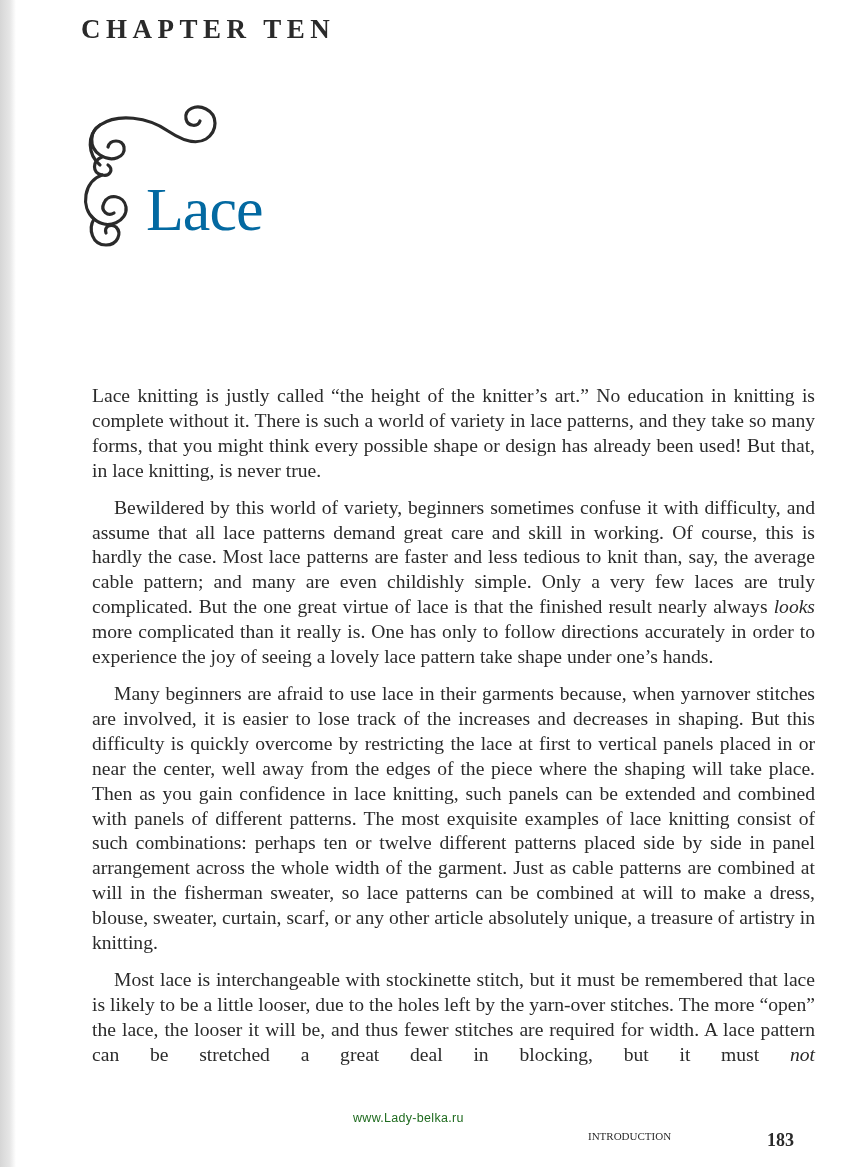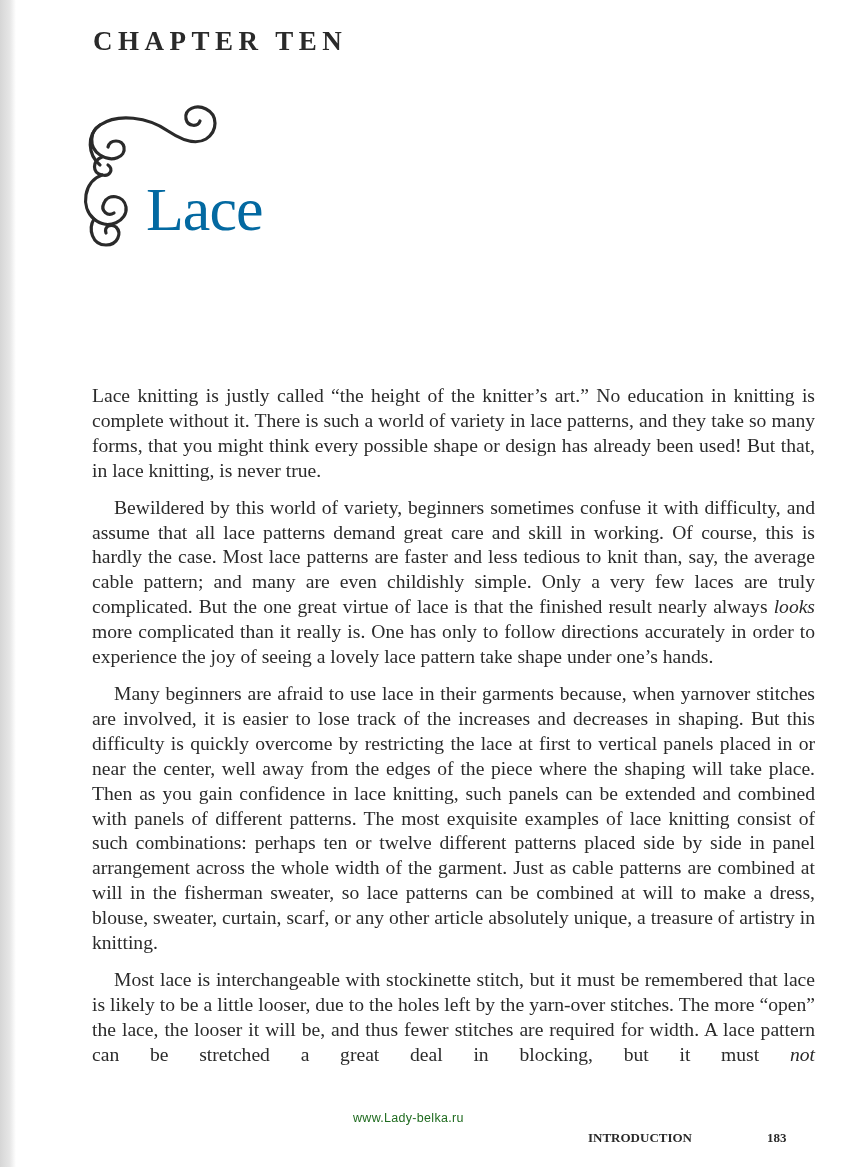--- a/index.html
+++ b/index.html
@@ -11,21 +11,21 @@
       color: #222;
     }
     .gutter {
       position: absolute; left: 0; top: 0; width: 16px; height: 1167px;
       background: linear-gradient(to right, #d6d6d6 0%, #e6e6e6 60%, #ffffff 100%);
     }
     .chapter-label {
       position: absolute; left: 81px; top: 14px;
       font-size: 27px; font-weight: bold; letter-spacing: 5.5px;
       color: #2a2a2a;
-      margin: 12px;
+      margin: 0;
     }
     .flourish {
       position: absolute; left: 78px; top: 95px; width: 150px; height: 160px;
     }
     .chapter-title {
       position: absolute; left: 146px; top: 178px;
       font-size: 62px; font-weight: normal; color: #0369a1;
       margin: 0; line-height: 1; letter-spacing: -1px;
     }
     .body-text {
@@ -37,25 +37,25 @@
     .body-text p { margin: 12px; text-indent: 22px; }
     .body-text p.first { text-indent: 0; }
     .body-text em { font-style: italic; }
     .watermark {
       position: absolute; left: 353px; top: 1111px;
       font-family: "Liberation Sans", "DejaVu Sans", sans-serif;
       font-size: 12.5px; color: #1f6b1f; letter-spacing: 0.3px;
     }
     .running-footer {
       position: absolute; left: 588px; top: 1130px;
-      font-size: 13px; font-weight: bold; color: #2a2a2a;
+      font-size: 11px; font-weight: normal; color: #2a2a2a;
     }
     .page-number {
       position: absolute; left: 767px; top: 1130px;
-      font-size: 13px; font-weight: bold; color: #2a2a2a;
+      font-size: 18px; font-weight: bold; color: #2a2a2a;
     }
   </style>
 </head>
 <body>
 
 <div class="gutter"></div>
 
 <h1 class="chapter-label">CHAPTER TEN</h1>
 
 <svg class="flourish" viewBox="0 0 150 160" fill="none" stroke="#2a2a2a" stroke-width="3.2" stroke-linecap="round">

